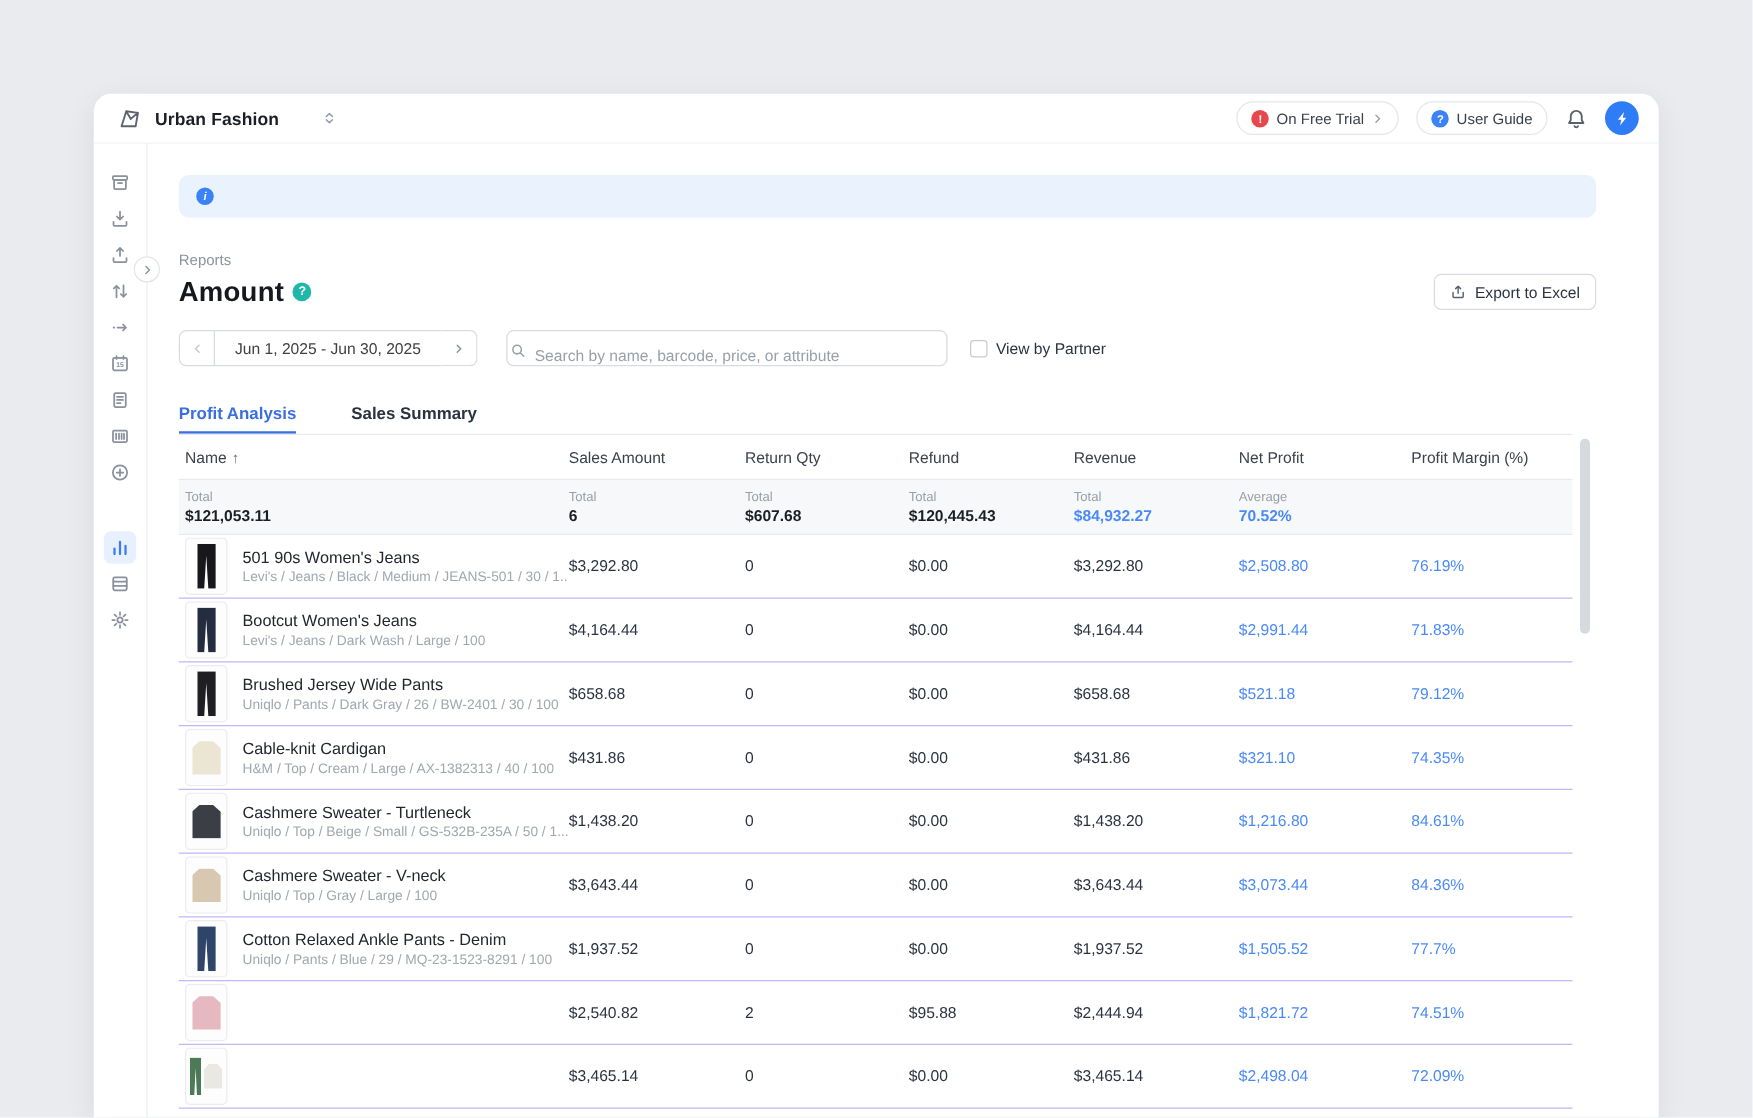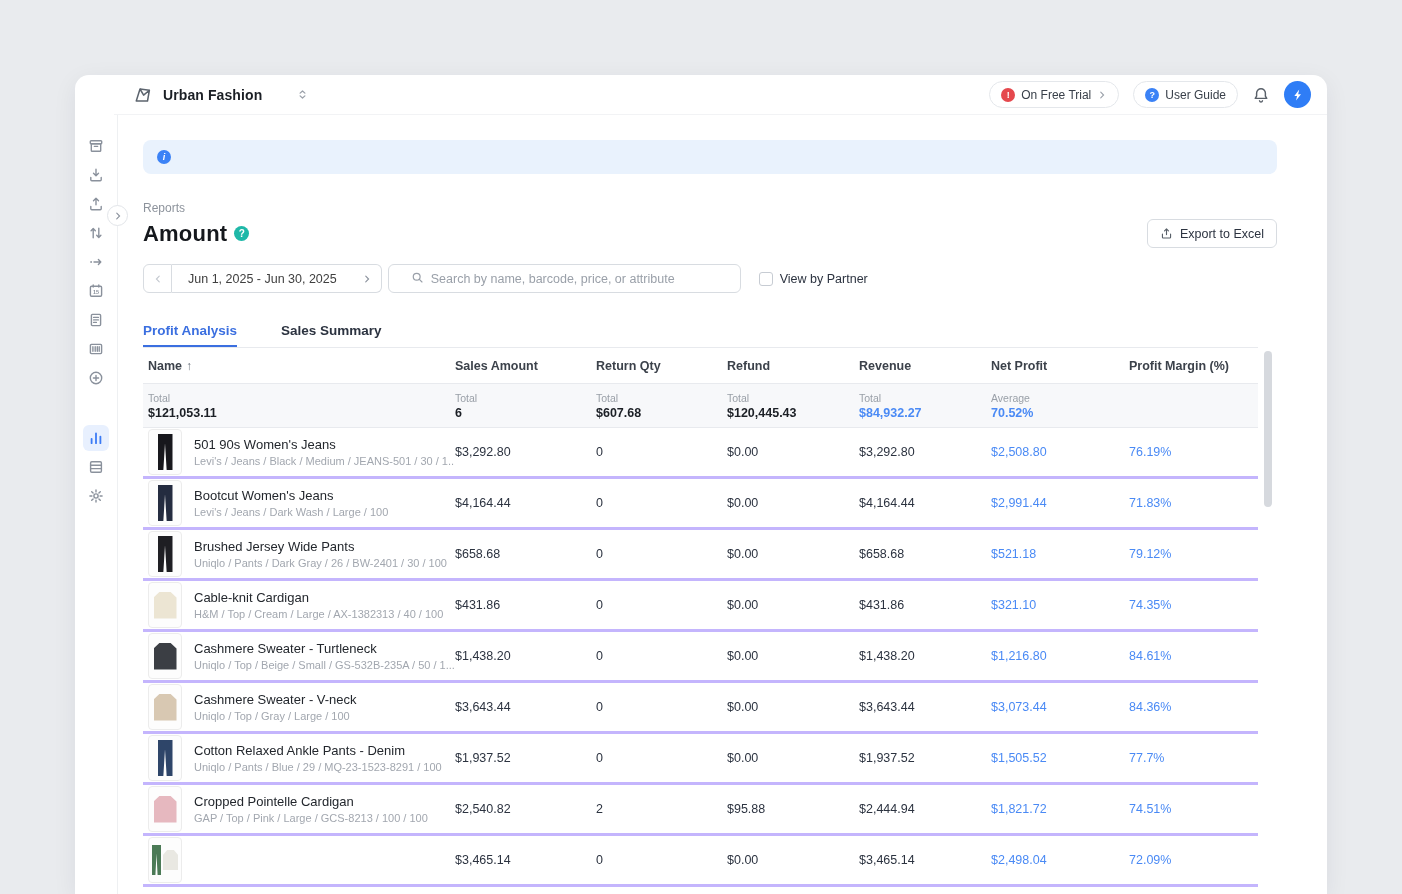--- a/index.html
+++ b/index.html
@@ -4,21 +4,21 @@
 <style>
   * { margin:0; padding:0; box-sizing:border-box; }
   html,body { width:1402px; height:894px; }
   body { font-family:"Liberation Sans", sans-serif; background:#e9ebee; overflow:hidden; }
 
   .window { position:absolute; left:75px; top:75px; width:1252px; height:819px;
             background:#fff; border-radius:14px 14px 0 0; box-shadow:0 6px 24px rgba(20,30,50,.07); overflow:hidden; }
 
   
   .topbar { height:40px; display:flex; align-items:center; justify-content:space-between;
-            padding:0 16px 0 18px; border-bottom:1px solid #f2f3f5;margin-left:39px; }
+            padding:0 16px 0 18px; border-bottom:1px solid #f2f3f5; }
   .topbar-left { display:flex; align-items:center; gap:9px; }
   .logo { color:#5c646e; display:flex; }
   .company { font-size:14px; font-weight:700; color:#1b1f25; letter-spacing:.1px; }
   .switch-ic { color:#9aa0a9; display:flex; margin-left:26px; cursor:pointer; }
   .topbar-right { display:flex; align-items:center; gap:14px; }
   .pill { display:flex; align-items:center; gap:6px; height:27px; padding:0 11px;
           background:#fff; border:1px solid #e4e7eb; border-radius:14px; font-size:12px;
           color:#39404a; font-weight:500; cursor:pointer; font-family:inherit; }
   .badge-dot { width:14px; height:14px; border-radius:50%; color:#fff; font-size:9px; font-weight:700;
                display:flex; align-items:center; justify-content:center; }
@@ -64,50 +64,50 @@
   
   .controls { display:flex; align-items:center; margin-top:16px; }
   .daterange { display:flex; align-items:stretch; height:29px; }
   .dr-btn { width:29px; background:#fff; border:1px solid #d8dce1; display:flex; align-items:center;
             justify-content:center; color:#8a919c; cursor:pointer; }
   .dr-btn.prev { border-radius:6px 0 0 6px; color:#c3c8cf; }
   .dr-btn.next { border-radius:0 6px 6px 0; border-left:none; }
   .dr-label { display:flex; align-items:center; padding:0 16px; border-top:1px solid #d8dce1;
               border-bottom:1px solid #d8dce1; border-left:none; font-size:12.5px; font-weight:500;
               color:#404040; cursor:pointer; background:#fff; }
-  .search { margin-left:6px; width:353px; height:29px; border:1px solid #d8dce1; border-radius:6px;
-            display:flex; align-items:center; gap:7px; padding:0 22px; background:#fff; }
+  .search { margin-left:23px; width:353px; height:29px; border:1px solid #d8dce1; border-radius:6px;
+            display:flex; align-items:flex-end; gap:7px; padding:0 2px; background:#fff; }
   .search svg { color:#9aa0a9; flex:none; }
   .search input { border:none; outline:none; flex:1; font-size:12.5px; color:#2c3340; font-family:inherit; background:transparent; }
   .search input::placeholder { color:#9aa0a9; }
   .chk { margin-left:18px; display:flex; align-items:center; gap:7px; font-size:12.5px; color:#2c3340; cursor:pointer; }
   .chk .box { width:14px; height:14px; border:1.5px solid #c7ccd3; border-radius:3px; background:#fff; }
 
   
   .tabs { display:flex; gap:44px; margin-top:30px; }
   .tab { font-size:13.5px; font-weight:700; color:#2c3340; padding-bottom:9px; cursor:pointer; }
   .tab.active { color:#3b6fe0; box-shadow:inset 0 -2px 0 #3b6fe0; }
 
   
   .table-region { position:relative; margin-right:19px; border-top:1px solid #e8eaee;
                   --cols:312px 141px 131px 132px 132px 138px auto; }
   .thead { display:grid; grid-template-columns:var(--cols); align-items:center; height:36px;
            border-bottom:1px solid #e8eaee; }
-  .th { font-size:12.5px; font-weight:700; color:#3c424b; display:flex; align-items:center; gap:4px; }
+  .th { font-size:12.5px; font-weight:400; color:#3c424b; display:flex; align-items:center; gap:4px; }
   .th:first-child { padding-left:5px; cursor:pointer; }
   .sort-arrow { color:#6b727c; font-size:12px; }
   .sum-row { display:grid; grid-template-columns:var(--cols); align-items:center; height:44px;
              background:#f7f8fa; border-bottom:1px solid #e8eaee; }
   .sum-cell { display:flex; flex-direction:column; gap:2px; }
   .sum-cell:first-child { padding-left:5px; }
   .sum-label { font-size:10.5px; color:#9aa0a8; }
   .sum-value { font-size:12.5px; font-weight:700; color:#1b1f25; }
   .blue { color:#4a8af5 !important; }
   .trow { display:grid; grid-template-columns:var(--cols); align-items:center; height:51px;
-          border-bottom:3px solid #c4b5fd; cursor:pointer; }
+          border-bottom:1px solid #c4b5fd; cursor:pointer; }
   .name-cell { display:flex; align-items:center; gap:12px; padding-left:5px; overflow:hidden; }
   .thumb { width:34px; height:46px; border:1px solid #ececec; border-radius:4px; background:#fdfdfd;
            display:flex; align-items:center; justify-content:center; gap:2px; flex:none; }
   .garment { display:block; }
   .garment.pants { width:15px; height:36px;
     clip-path:polygon(0% 0%,100% 0%,100% 100%,61% 100%,50% 26%,39% 100%,0% 100%); }
   .garment.top { width:23px; height:27px;
     clip-path:polygon(28% 0%,72% 0%,100% 22%,100% 100%,0% 100%,0% 22%); }
   .garment.small-pants { width:9px; height:30px;
     clip-path:polygon(0% 0%,100% 0%,100% 100%,62% 100%,50% 28%,38% 100%,0% 100%); }
@@ -489,26 +489,20 @@
               <div class="td">$0.00</div>
               <div class="td">$1,937.52</div>
               <div class="td blue">$1,505.52</div>
               <div class="td blue">77.7%</div>
             </div>
             <div class="trow">
               <div class="name-cell">
                 <div class="thumb">
                   <span class="garment top" style="background: rgb(230, 184, 191);"></span>
                 </div>
-                <div class="name-lines">
-                  <div class="row-name">
-                    <span>Cropped Pointelle Cardigan</span>
-                  </div>
-                  <div class="row-sub">GAP / Top / Pink / Large / GCS-8213 / 100 / 100</div>
-                </div>
               </div>
               <div class="td">$2,540.82</div>
               <div class="td">2</div>
               <div class="td">$95.88</div>
               <div class="td">$2,444.94</div>
               <div class="td blue">$1,821.72</div>
               <div class="td blue">74.51%</div>
             </div>
             <div class="trow">
               <div class="name-cell">

